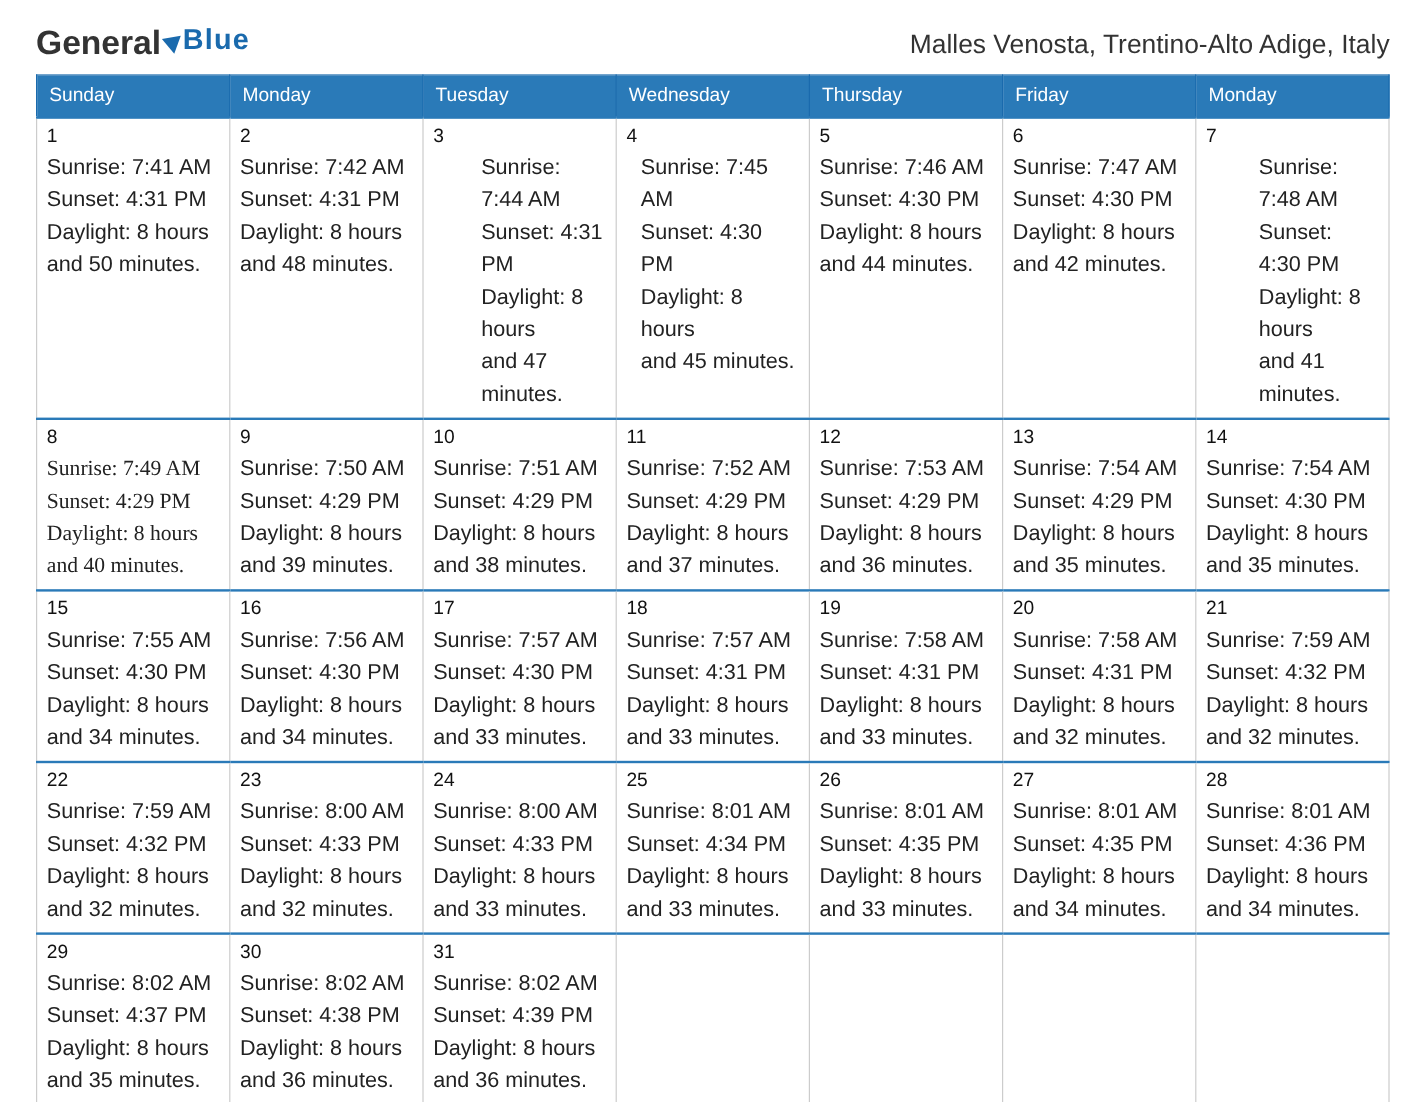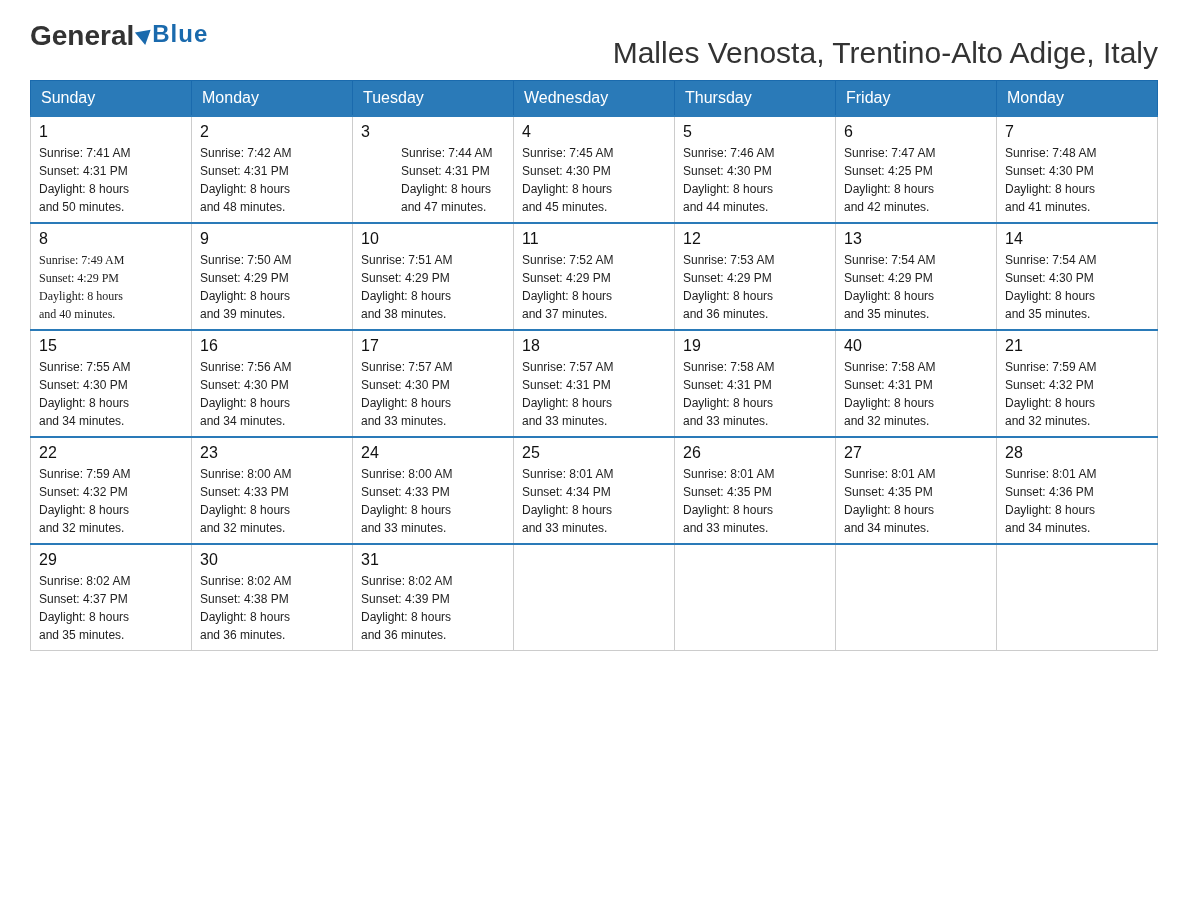--- a/index.html
+++ b/index.html
@@ -50,23 +50,23 @@
     .title-section {
       text-align: right;
     }
     .month-year {
       font-size: 52px;
       font-weight: bold;
       color: #111;
       line-height: 1.1;
     }
     .location {
-      font-size: 30px;
+      font-size: 22px;
       color: #333;
-      margin-top: 16px;
+      margin-top: 4px;
     }
     .calendar {
       width: 100%;
       border-collapse: collapse;
       margin-top: 8px;
     }
     .calendar th {
       background-color: #2a7ab8;
       color: #fff;
       font-size: 16px;
@@ -90,21 +90,21 @@
       border-top: 2px solid #2a7ab8;
     }
     .day-number {
       font-size: 16px;
       font-weight: normal;
       color: #111;
       display: block;
       margin-bottom: 3px;
     }
     .day-info {
-      font-size: 12px;
+      font-size: 18px;
       color: #222;
       line-height: 1.5;
     }
     .empty-cell {
       background: #fff;
     }
   </style>
 </head>
 <body>
 
@@ -151,42 +151,42 @@
         </td>
         <td>
           <span class="day-number">3</span>
           <div class="day-info" style="white-space: pre-line; margin-left: 40px;">Sunrise: 7:44 AM
 Sunset: 4:31 PM
 Daylight: 8 hours
 and 47 minutes.</div>
         </td>
         <td>
           <span class="day-number">4</span>
-          <div class="day-info" style="white-space: pre-line;">Sunrise: 7:45 AM
+          <div class="day-info" style="white-space: pre-line; margin-left: 12px;">Sunrise: 7:45 AM
 Sunset: 4:30 PM
 Daylight: 8 hours
 and 45 minutes.</div>
         </td>
         <td>
           <span class="day-number">5</span>
           <div class="day-info" style="white-space: pre-line;">Sunrise: 7:46 AM
 Sunset: 4:30 PM
 Daylight: 8 hours
 and 44 minutes.</div>
         </td>
         <td>
           <span class="day-number">6</span>
           <div class="day-info" style="white-space: pre-line;">Sunrise: 7:47 AM
-Sunset: 4:25 PM
+Sunset: 4:30 PM
 Daylight: 8 hours
 and 42 minutes.</div>
         </td>
         <td>
           <span class="day-number">7</span>
-          <div class="day-info" style="white-space: pre-line;">Sunrise: 7:48 AM
+          <div class="day-info" style="white-space: pre-line; margin-left: 44px;">Sunrise: 7:48 AM
 Sunset: 4:30 PM
 Daylight: 8 hours
 and 41 minutes.</div>
         </td>
       </tr>
       <tr class="week-row">
         <td>
           <span class="day-number">8</span>
           <div class="day-info" style="white-space: pre-line; font-family: Liberation Serif, serif;">Sunrise: 7:49 AM
 Sunset: 4:29 PM
@@ -266,21 +266,21 @@
 and 33 minutes.</div>
         </td>
         <td>
           <span class="day-number">19</span>
           <div class="day-info" style="white-space: pre-line;">Sunrise: 7:58 AM
 Sunset: 4:31 PM
 Daylight: 8 hours
 and 33 minutes.</div>
         </td>
         <td>
-          <span class="day-number">40</span>
+          <span class="day-number">20</span>
           <div class="day-info" style="white-space: pre-line;">Sunrise: 7:58 AM
 Sunset: 4:31 PM
 Daylight: 8 hours
 and 32 minutes.</div>
         </td>
         <td>
           <span class="day-number">21</span>
           <div class="day-info" style="white-space: pre-line;">Sunrise: 7:59 AM
 Sunset: 4:32 PM
 Daylight: 8 hours

